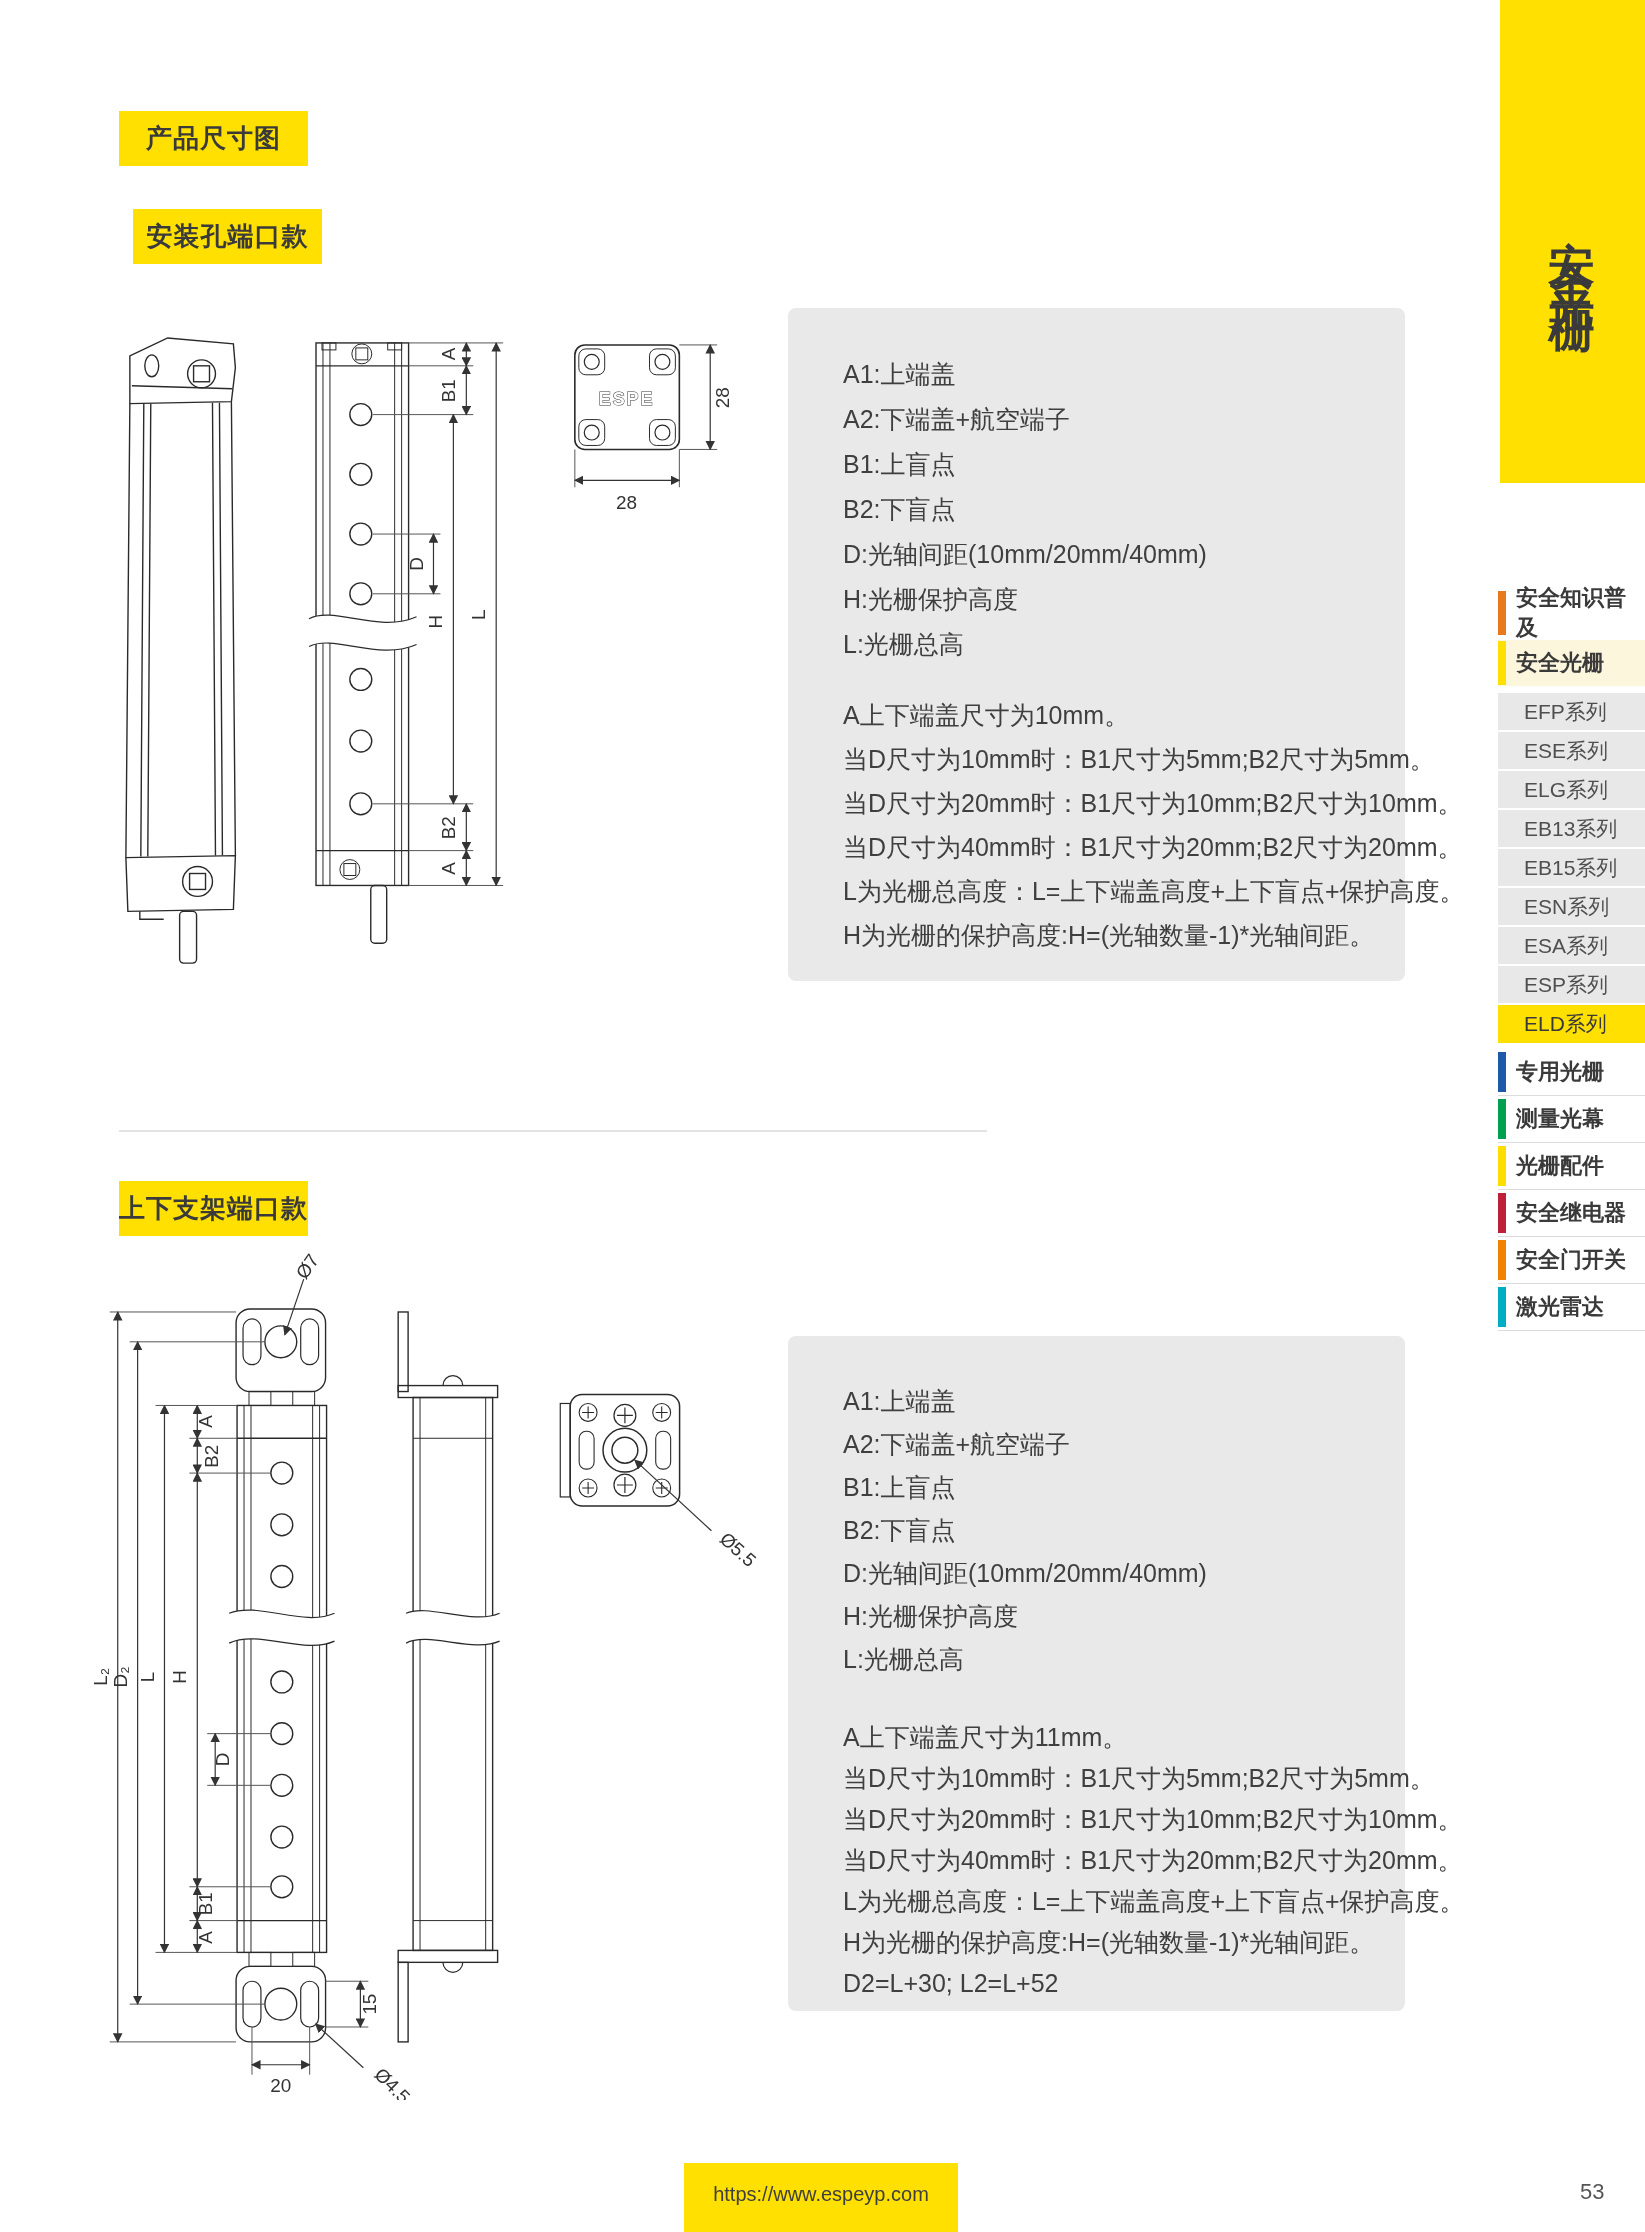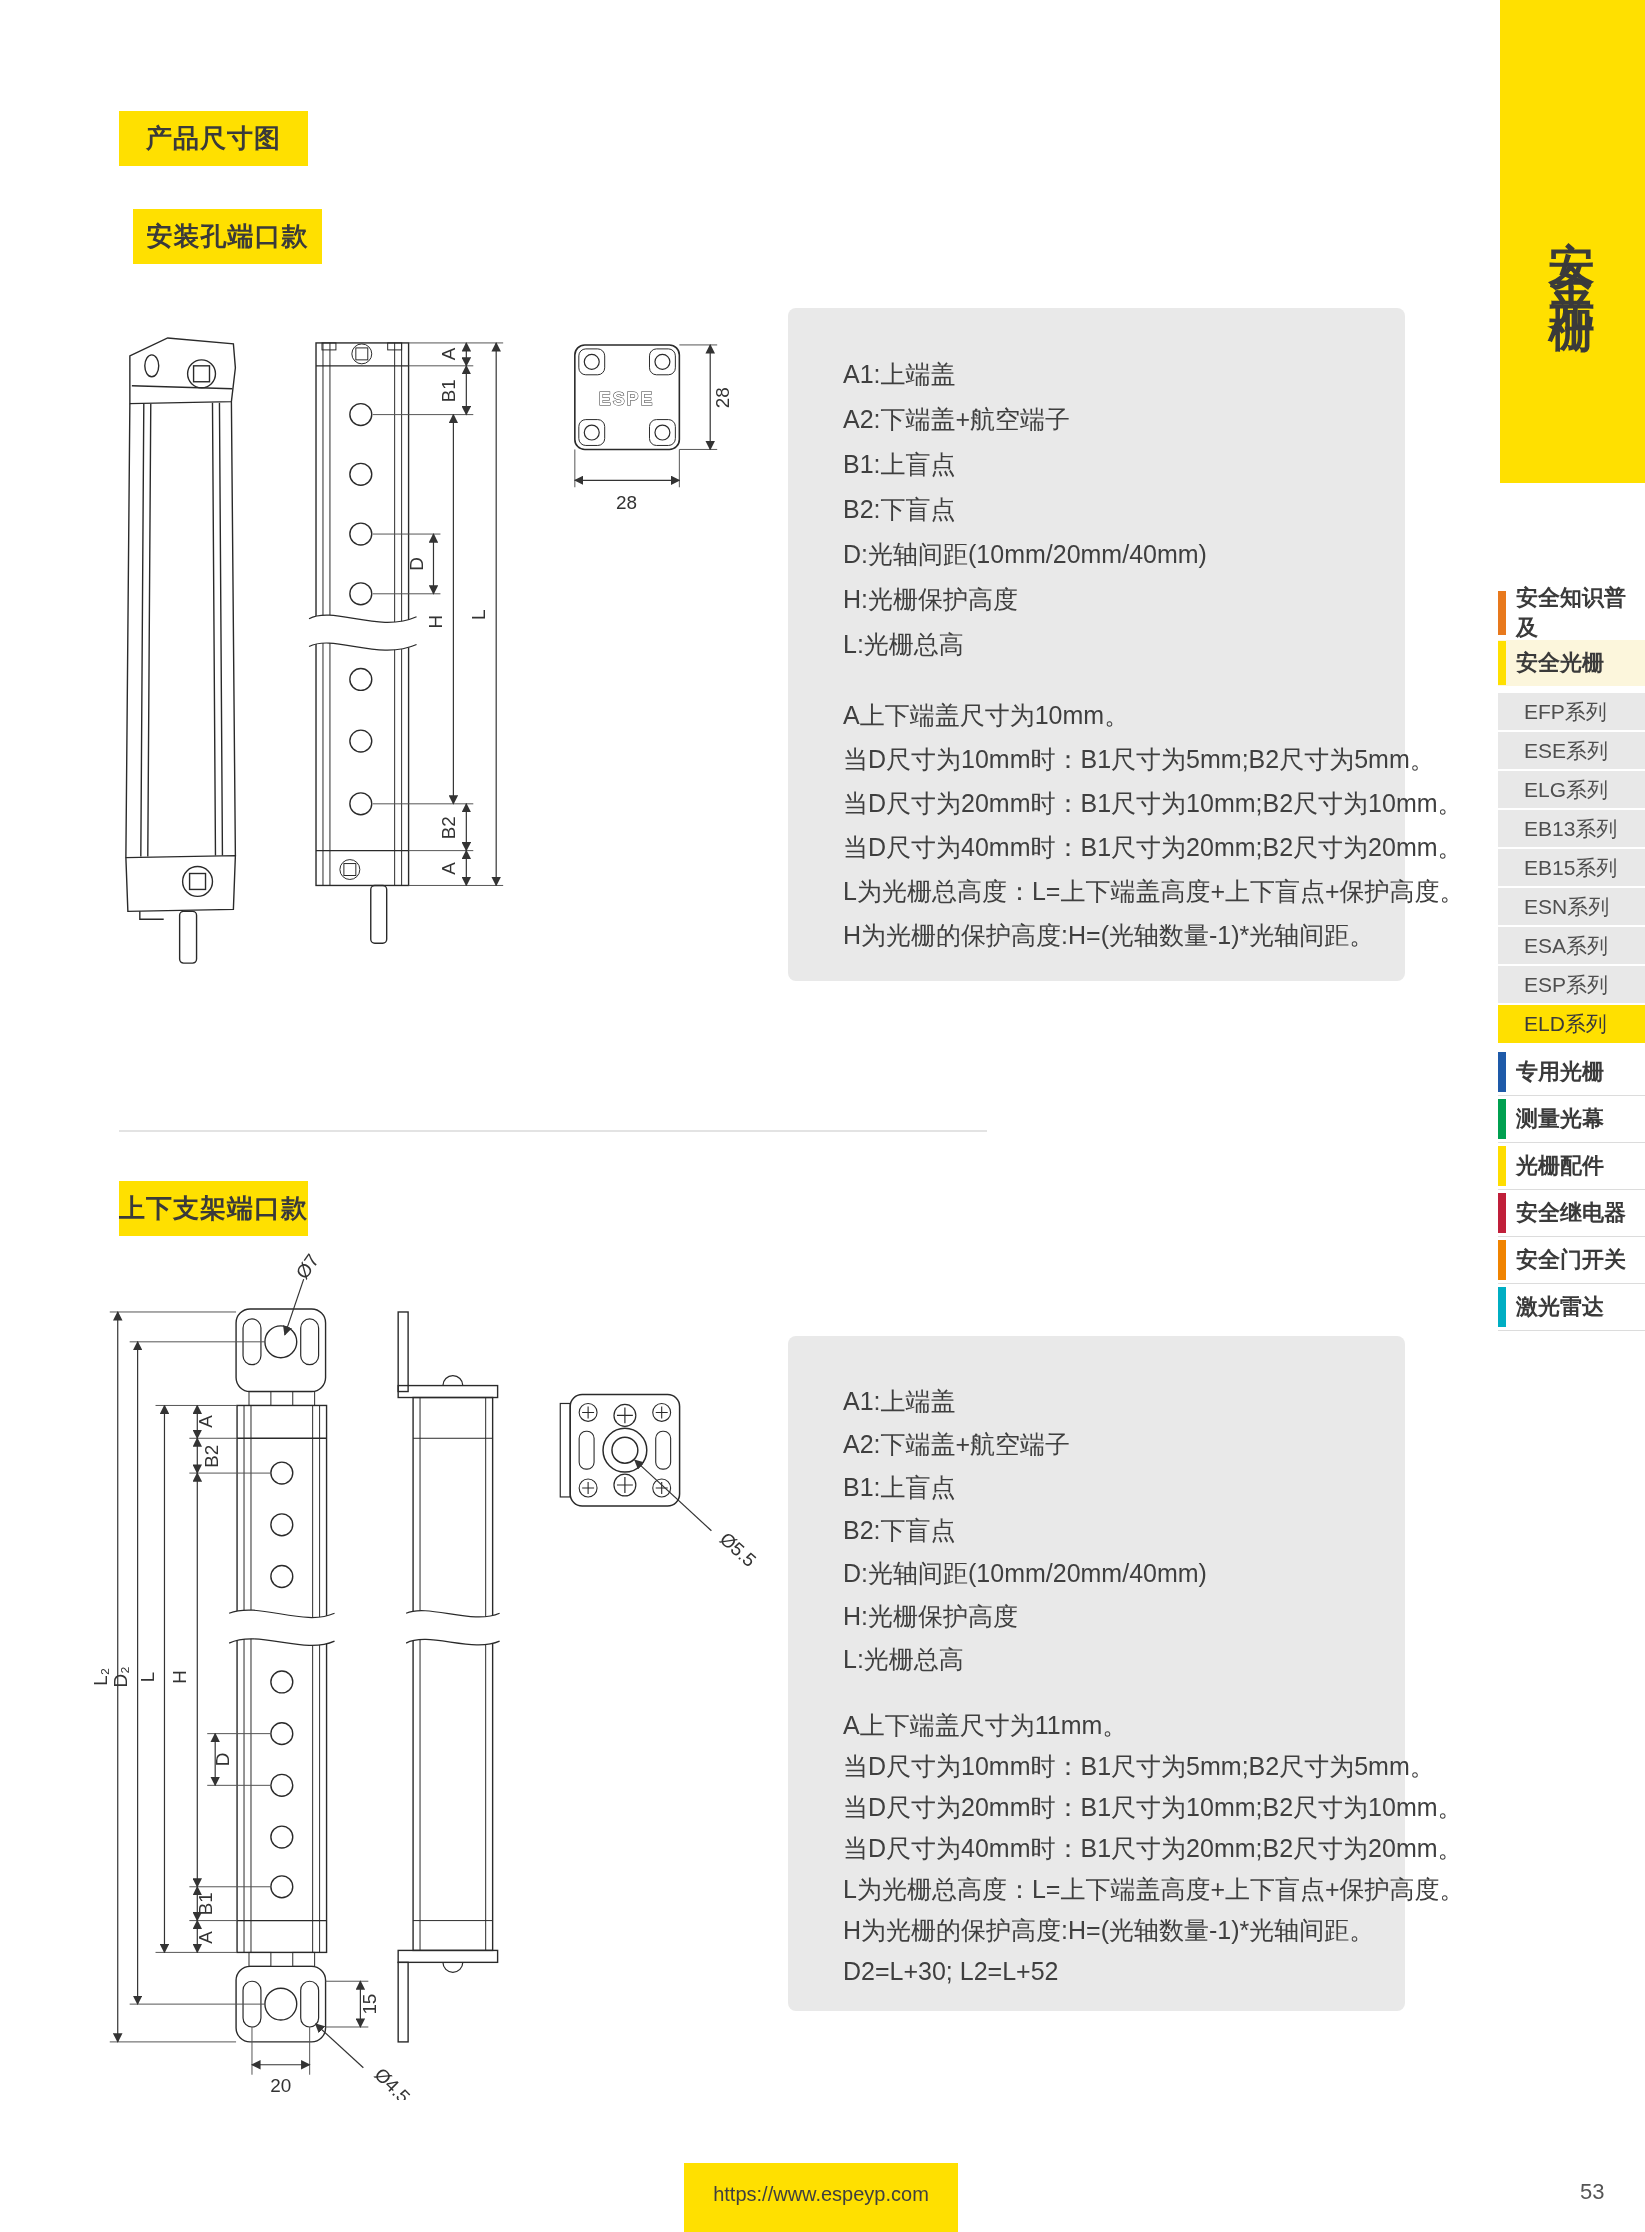--- a/index.html
+++ b/index.html
@@ -18,21 +18,21 @@
   #badge-s2{left:119px;top:1181px;}
   .info-box{
     position:absolute;left:788px;width:617px;background:#E9E9E9;border-radius:8px;
     padding:44px 55px 26px 55px;box-sizing:border-box;
   }
   #info1{top:308px;height:673px;}
   #info2{top:1336px;height:675px;}
   .info-line{height:45px;line-height:45px;font-size:25px;color:#3f3f3f;white-space:nowrap;}
   #info2 .info-line{height:43px;line-height:43px;}
   .notes{margin-top:26px;}
-  #info2 .notes{margin-top:24px;}
+  #info2 .notes{margin-top:36px;}
   .note-line{height:44px;line-height:44px;font-size:25px;color:#3f3f3f;white-space:nowrap;}
   #info2 .note-line{height:41px;line-height:41px;}
   #divider{position:absolute;left:119px;top:1130px;width:868px;height:2px;background:#E3E3E3;}
   .drawing{position:absolute;}
   #svg1{left:80px;top:328px;}
   #svg2{left:70px;top:1234px;}
   
   #side-band{
     position:absolute;left:1500px;top:0;width:145px;height:483px;background:#FFE000;
     display:flex;align-items:center;justify-content:center;

